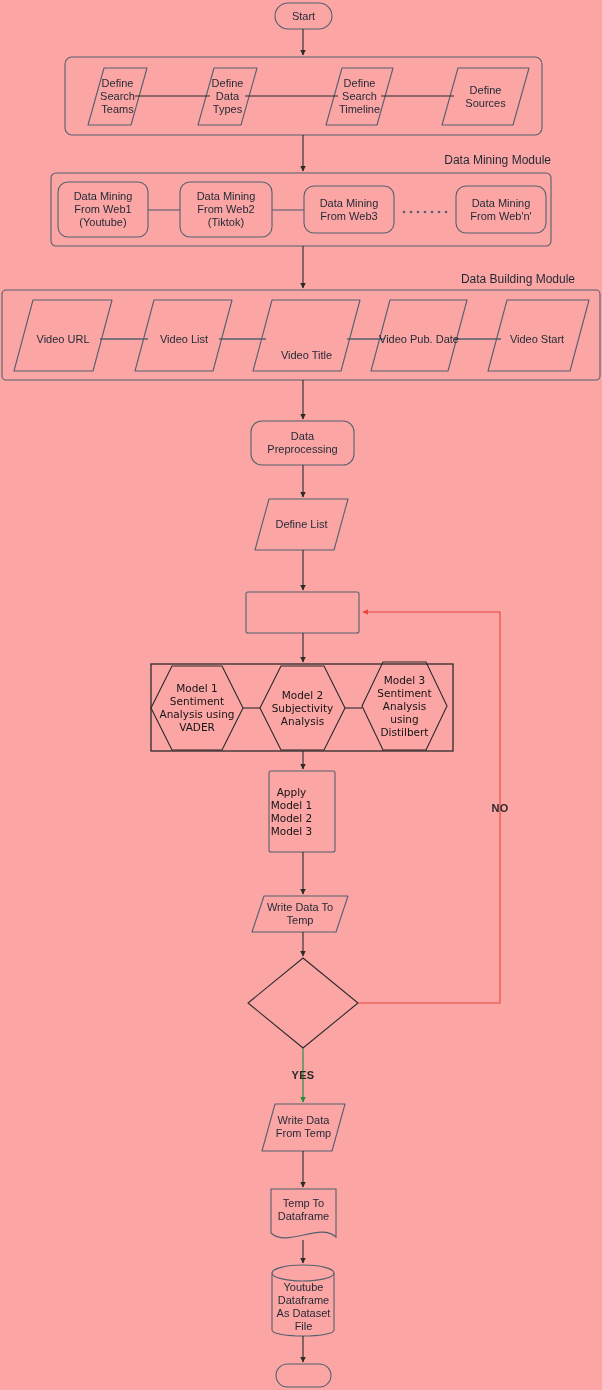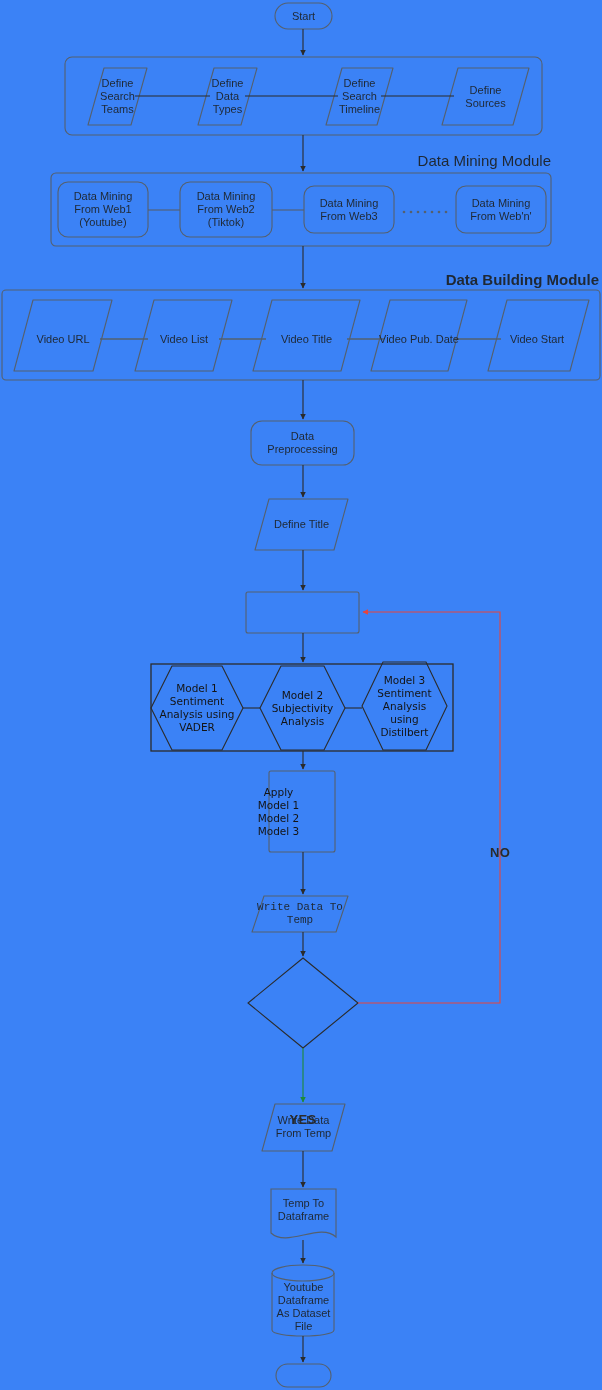--- a/index.html
+++ b/index.html
@@ -7,21 +7,21 @@
     padding: 0;
     background: #ffffff;
   }
   body {
     font-family: "Liberation Sans", sans-serif;
   }
   #canvas {
     position: relative;
     width: 602px;
     height: 1390px;
-    background: #3b82f6;
+    background: #fca5a5;
     overflow: hidden;
   }
   #svg-layer {
     position: absolute;
     left: 0;
     top: 0;
     width: 602px;
     height: 1390px;
   }
   .lbl {
@@ -37,30 +37,29 @@
     pointer-events: none;
     white-space: pre-line;
   }
   .lbl-model {
     font-family: "DejaVu Sans", sans-serif;
     font-size: 10.5px;
     line-height: 13px;
     color: #141414;
   }
   .lbl-module {
-    font-size: 15px;
+    font-size: 12px;
     color: #1f2833;
     justify-content: flex-end;
   }
   .lbl-branch {
     font-weight: bold;
-    font-size: 13px;
+    font-size: 11px;
     color: #2b2b2b;
     letter-spacing: 0.3px;
-    margin-top: 44px;
   }
 </style>
 </head>
 <body>
 
 <div id="canvas">
 
   <svg id="svg-layer" viewBox="0 0 602 1390" xmlns="http://www.w3.org/2000/svg">
     <defs>
       <marker id="arrow-dark" viewBox="0 0 10 10" refX="9" refY="5" markerWidth="5" markerHeight="5" orient="auto-start-reverse">
@@ -186,53 +185,53 @@
 From Web1
 (Youtube)</div>
   <div class="lbl" style="left:180px; top:182px; width:92px; height:55px;">Data Mining
 From Web2
 (Tiktok)</div>
   <div class="lbl" style="left:304px; top:186px; width:90px; height:47px;">Data Mining
 From Web3</div>
   <div class="lbl" style="left:456px; top:186px; width:90px; height:47px;">Data Mining
 From Web'n'</div>
 
-  <div class="lbl lbl-module" style="left:444px; top:271px; width:155px; height:16px;font-weight:bold;">Data Building Module</div>
+  <div class="lbl lbl-module" style="left:420px; top:271px; width:155px; height:16px;">Data Building Module</div>
 
   <div class="lbl" style="left:24px; top:326px; width:78px; height:26px;">Video URL</div>
   <div class="lbl" style="left:145px; top:326px; width:78px; height:26px;">Video List</div>
-  <div class="lbl" style="left:264px; top:326px; width:85px; height:26px;">Video Title</div>
+  <div class="lbl" style="left:264px; top:342px; width:85px; height:26px;">Video Title</div>
   <div class="lbl" style="left:373px; top:326px; width:92px; height:26px;">Video Pub. Date</div>
   <div class="lbl" style="left:492px; top:326px; width:90px; height:26px;">Video Start</div>
 
   <div class="lbl" style="left:251px; top:421px; width:103px; height:44px;">Data
 Preprocessing</div>
 
-  <div class="lbl" style="left:262px; top:499px; width:79px; height:51px;">Define Title</div>
+  <div class="lbl" style="left:262px; top:499px; width:79px; height:51px;">Define List</div>
 
 
   <div class="lbl lbl-model" style="left:151px; top:666px; width:92px; height:84px;">Model 1
 Sentiment
 Analysis using
 VADER</div>
   <div class="lbl lbl-model" style="left:260px; top:666px; width:85px; height:84px;">Model 2
 Subjectivity
 Analysis</div>
   <div class="lbl lbl-model" style="left:362px; top:662px; width:85px; height:88px;">Model 3
 Sentiment
 Analysis
 using
 Distilbert</div>
 
-  <div class="lbl lbl-model" style="left:256px; top:771px; width:45px; height:81px;">Apply
+  <div class="lbl lbl-model" style="left:269px; top:771px; width:45px; height:81px;">Apply
 Model 1
 Model 2
 Model 3</div>
 
-  <div class="lbl" style="left:254px; top:896px; width:92px; height:36px;font-family:Liberation Mono, monospace;">Write  Data To
+  <div class="lbl" style="left:254px; top:896px; width:92px; height:36px;">Write  Data To
 Temp</div>
 
 
   <div class="lbl lbl-branch" style="left:480px; top:801px; width:40px; height:14px;">NO</div>
   <div class="lbl lbl-branch" style="left:283px; top:1068px; width:40px; height:14px;">YES</div>
 
   <div class="lbl" style="left:262px; top:1109px; width:83px; height:36px;">Write Data
 From Temp</div>
 
   <div class="lbl" style="left:266px; top:1192px; width:75px; height:36px;">Temp  To

